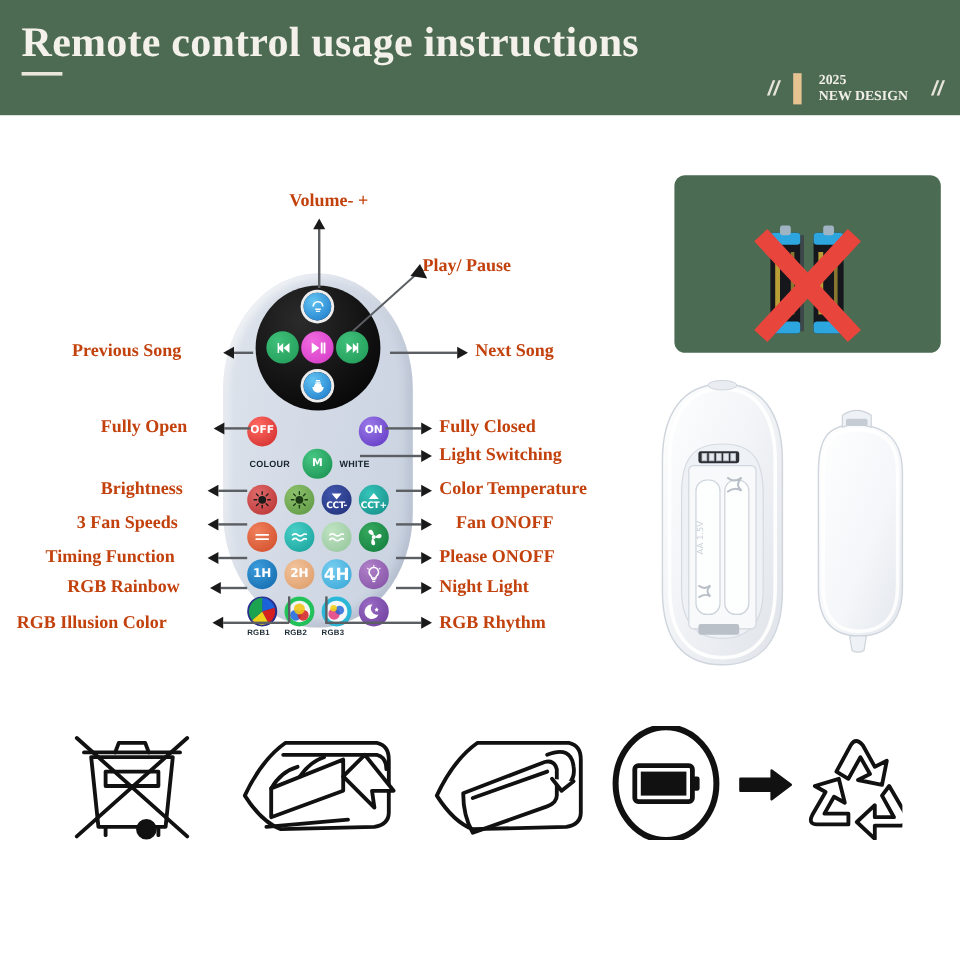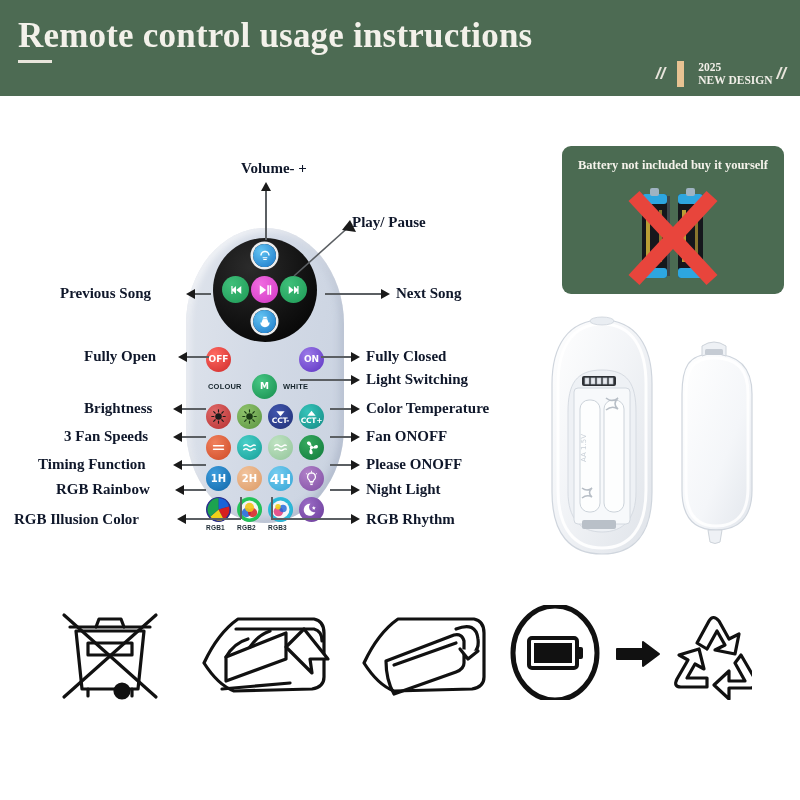--- a/index.html
+++ b/index.html
@@ -28,26 +28,26 @@
   .header-note {
     position: absolute; left: 18px; top: 68px;
     font-size: 12.5px; font-weight: bold; color: #f1efe8; white-space: nowrap;
   }
   .badge { position: absolute; right: 14px; top: 58px; height: 32px; display: flex; align-items: center; }
   .badge-slash {
     font-size: 17px; font-weight: bold; color: #e8e5dc;
     font-style: italic; font-family: "Liberation Sans", sans-serif;
   }
   .badge-bar { width: 7px; height: 26px; background: #e8c392; margin: 0 14px 0 12px; }
-  .badge-text { color: #f1efe8; font-size: 11.5px; font-weight: bold; line-height: 13px; text-align: left; margin-right: 4px; }
+  .badge-text { color: #f1efe8; font-size: 11.5px; font-weight: bold; line-height: 13px; text-align: left; margin-right: 20px; }
   .badge-text div { white-space: nowrap; }
 
   
   .lbl {
-    position: absolute; font-size: 15px; font-weight: bold; color: #0f172a;
+    position: absolute; font-size: 15px; font-weight: bold; color: #c2410c;
     white-space: nowrap; font-family: "Liberation Serif", serif;
   }
   .lbl.r { text-align: left; }
   .lbl.l { }
 
   
   .ln { position: absolute; background: #5b5f63; }
   .ln.h { height: 1.6px; }
   .ln.v { width: 1.6px; }
   .arw { position: absolute; width: 0; height: 0; }
@@ -122,21 +122,20 @@
       <span class="badge-bar"></span>
       <span class="badge-text">
         <div>2025</div>
         <div>NEW DESIGN</div>
       </span>
       <span class="badge-slash">//</span>
     </div>
   </div>
 
   <div class="batpanel">
-    <div class="batpanel-title">Battery not included buy it yourself</div>
     <svg width="222" height="112" viewBox="0 0 222 112" style="position:absolute;left:0;top:34px">
 
       <g>
         <rect x="80" y="14" width="25" height="84" rx="3" fill="#15171c"></rect>
         <rect x="80" y="14" width="25" height="10" rx="3" fill="#2da6e0"></rect>
         <rect x="80" y="88" width="25" height="10" rx="3" fill="#2da6e0"></rect>
         <rect x="88" y="8" width="9" height="8" rx="2" fill="#9fb3c2"></rect>
         <rect x="84" y="30" width="4" height="52" fill="#d6b53a" opacity=".85"></rect>
         <rect x="97" y="30" width="3" height="52" fill="#d6b53a" opacity=".6"></rect>
         <rect x="105" y="16" width="3" height="80" fill="#3a3f48" opacity=".8"></rect>
@@ -430,21 +429,21 @@
   <div class="arw left" style="left:173px;top:404px"></div>
 
   <div class="lbl r" style="left:366px;top:400px">Color Temperature</div>
   <div class="ln h" style="left:330px;top:408px;width:21px"></div>
   <div class="arw right" style="left:351px;top:404px"></div>
 
   <div class="lbl l" style="left:64px;top:428px">3 Fan Speeds</div>
   <div class="ln h" style="left:182px;top:436px;width:24px"></div>
   <div class="arw left" style="left:173px;top:432px"></div>
 
-  <div class="lbl r" style="left:366px;top:428px">Fan ONOFF</div>
+  <div class="lbl r" style="left:380px;top:428px">Fan ONOFF</div>
   <div class="ln h" style="left:330px;top:436px;width:21px"></div>
   <div class="arw right" style="left:351px;top:432px"></div>
 
   <div class="lbl l" style="left:38px;top:456px">Timing Function</div>
   <div class="ln h" style="left:182px;top:464px;width:24px"></div>
   <div class="arw left" style="left:173px;top:460px"></div>
 
   <div class="lbl r" style="left:366px;top:456px">Please ONOFF</div>
   <div class="ln h" style="left:330px;top:464px;width:21px"></div>
   <div class="arw right" style="left:351px;top:460px"></div>

